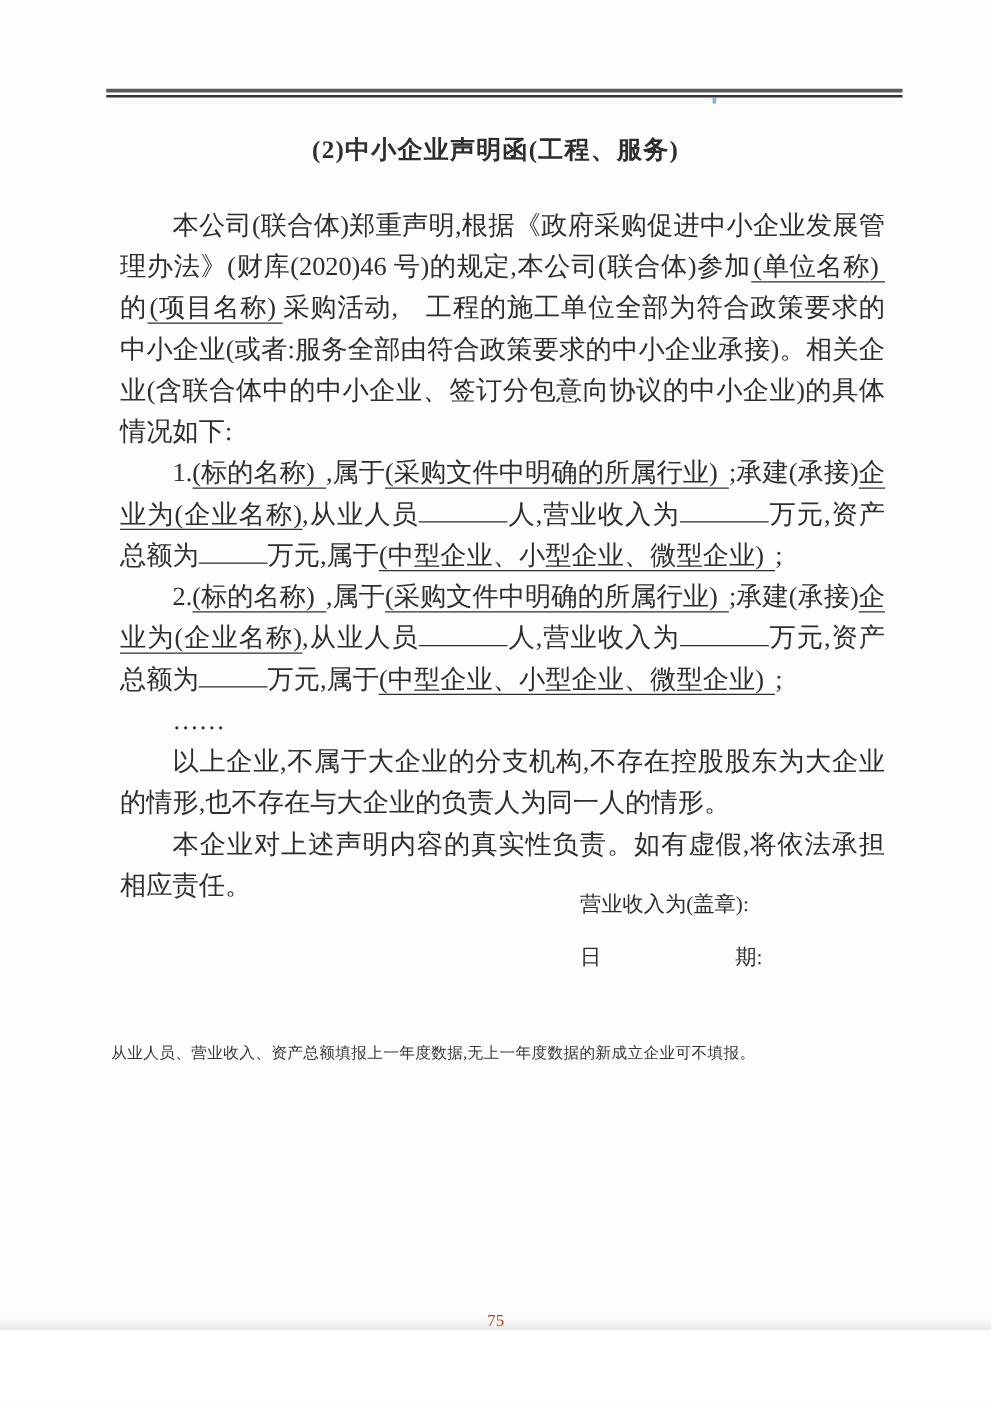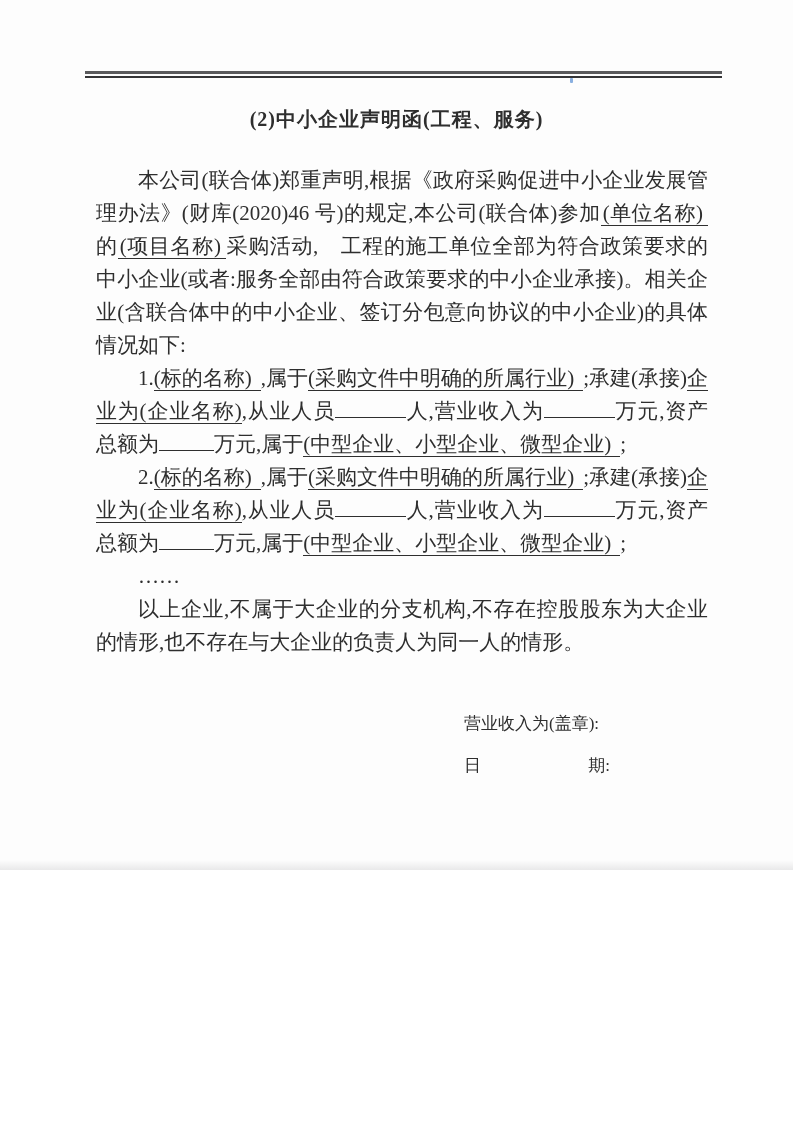--- a/index.html
+++ b/index.html
@@ -1,18 +1,18 @@
 <!DOCTYPE html>
 <html><head>
 <meta charset="utf-8">
 <style>
   html,body{margin:0;padding:0;background:#ffffff;}
   .page{
     position:relative;
-    width:793px;height:870px;
+    width:793px;height:1064px;
     background:#fdfdfd;
     font-family:"Liberation Serif","DejaVu Serif",serif;
     color:#2e2e2e;
     overflow:hidden;
   }
   .rule{
     position:absolute;top:71px;left:85px;width:637px;
     height:2px;
     border-top:3px solid #5a5a5c;
     border-bottom:2px solid #343436;
@@ -74,27 +74,29 @@
     <p class="para"><span>本公司(联合体)郑重声明,根据《政府采购促进中小企业发展管理办法》(财库(2020)46 号)的规定,本公司(联合体)参加</span><span class="u pad2">(单位名称)</span><span>的</span><span class="u pad2">(项目名称)</span><span>采购活动,　工程的施工单位全部为符合政策要求的中小企业(或者:服务全部由符合政策要求的中小企业承接)。相关企业(含联合体中的中小企业、签订分包意向协议的中小企业)的具体情况如下:</span></p>
 
     <p class="para"><span>1.</span><span class="u pad">(标的名称)</span><span>,属于</span><span class="u pad">(采购文件中明确的所属行业)</span><span>;承建(承接)</span><span class="u">企业为(企业名称)</span><span>,从业人员</span><span class="blank"></span><span>人,营业收入为</span><span class="blank"></span><span>万元,资产总额为</span><span class="blank narrow"></span><span>万元,属于</span><span class="u pad">(中型企业、小型企业、微型企业)</span><span>;</span></p>
 
     <p class="para"><span>2.</span><span class="u pad">(标的名称)</span><span>,属于</span><span class="u pad">(采购文件中明确的所属行业)</span><span>;承建(承接)</span><span class="u">企业为(企业名称)</span><span>,从业人员</span><span class="blank"></span><span>人,营业收入为</span><span class="blank"></span><span>万元,资产总额为</span><span class="blank narrow"></span><span>万元,属于</span><span class="u pad">(中型企业、小型企业、微型企业)</span><span>;</span></p>
 
     <p class="para">……</p>
 
     <p class="para">以上企业,不属于大企业的分支机构,不存在控股股东为大企业的情形,也不存在与大企业的负责人为同一人的情形。</p>
 
+    <p class="para">本企业对上述声明内容的真实性负责。如有虚假,将依法承担相应责任。</p>
   </div>
 
   <div class="sig">
     <p class="sig-line">营业收入为(盖章):</p>
     <p class="sig-line sig-date">
         <span>日</span>
         <span>期:</span>
       </p>
   </div>
 
+  <div class="footnote">从业人员、营业收入、资产总额填报上一年度数据,无上一年度数据的新成立企业可不填报。</div>
 
   <div class="pagenum">75</div>
 
   <div class="edge-bottom"></div>
 </div>
 
 </body></html>

